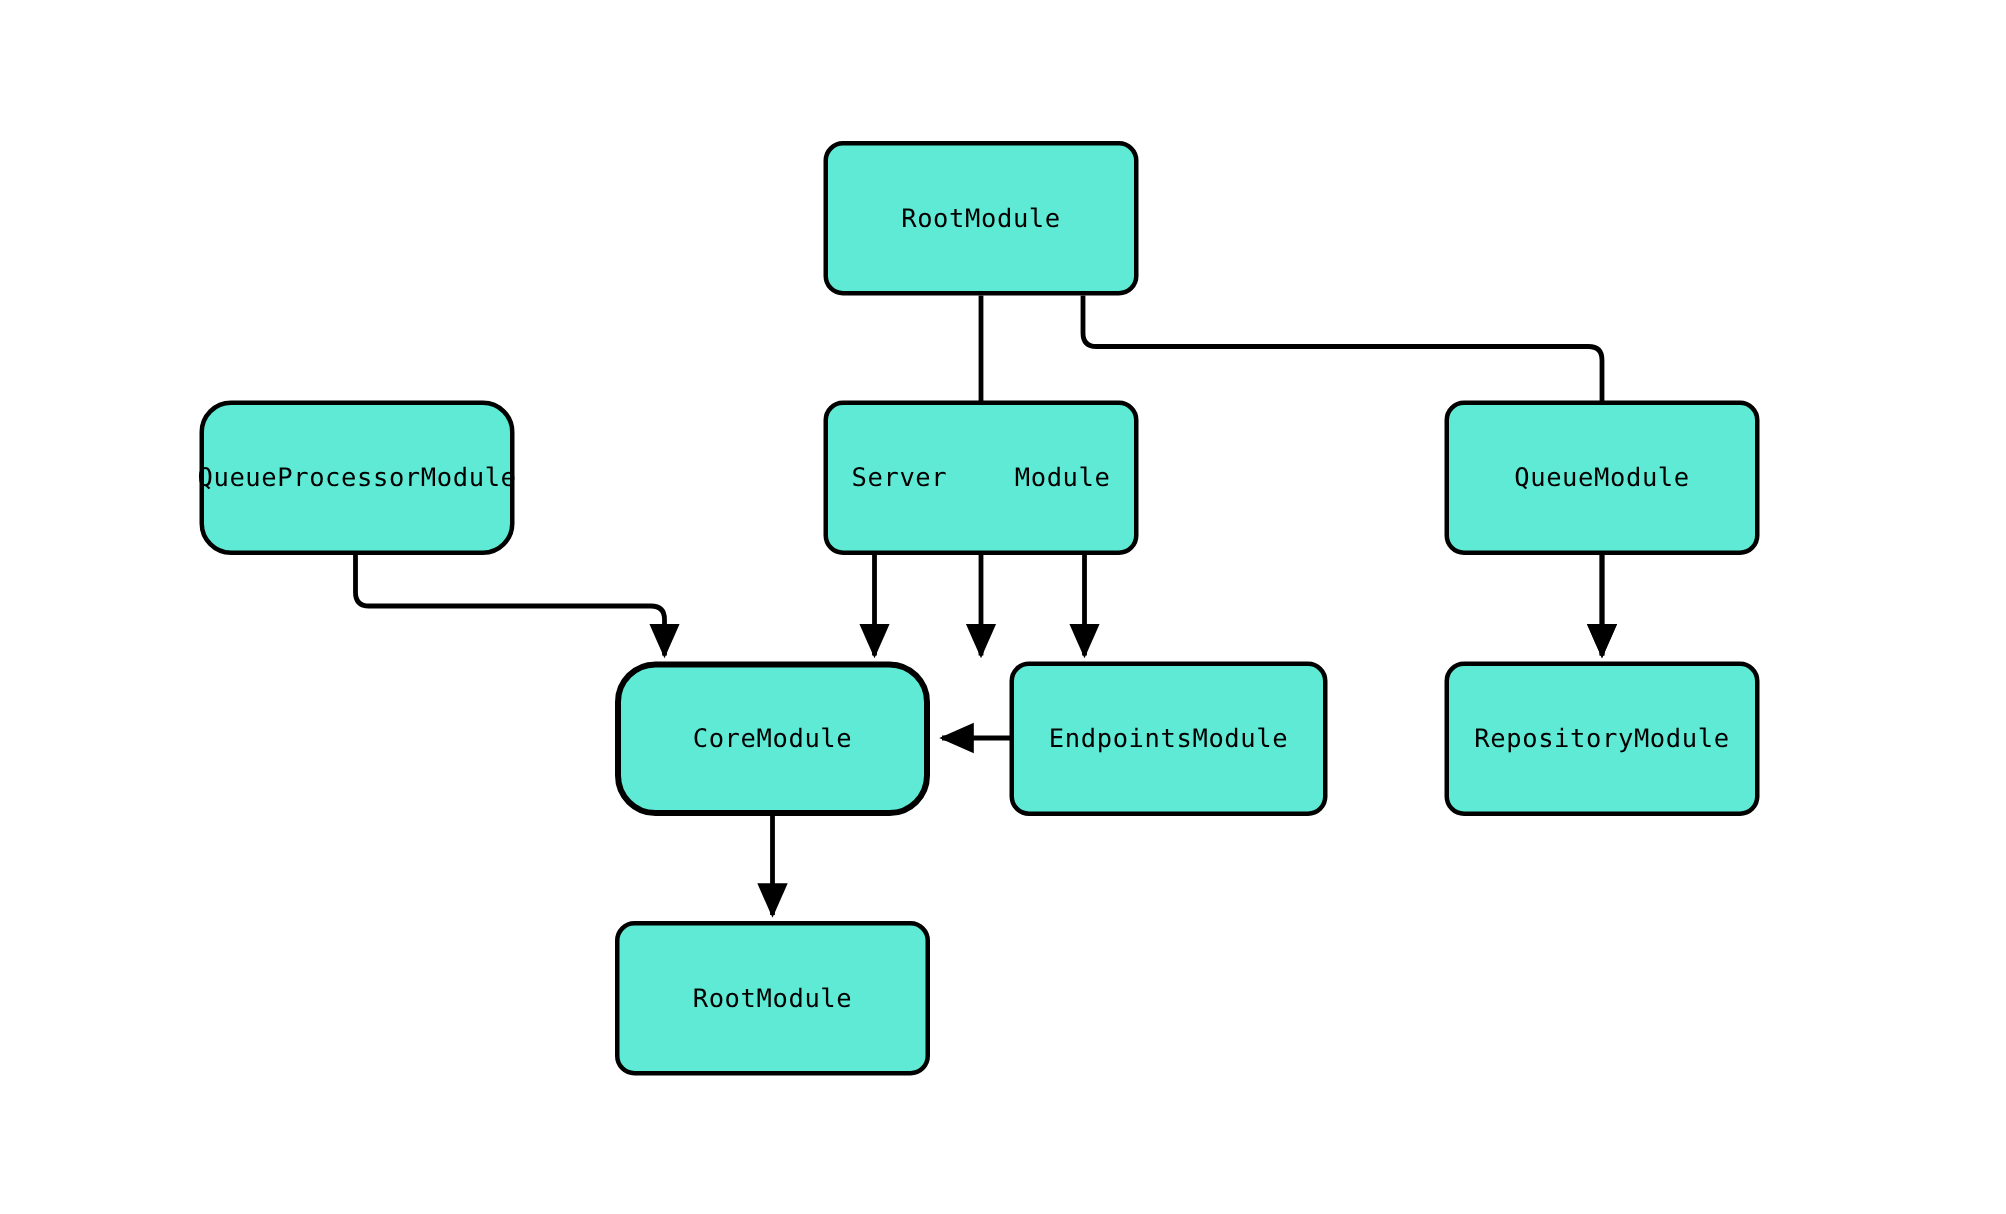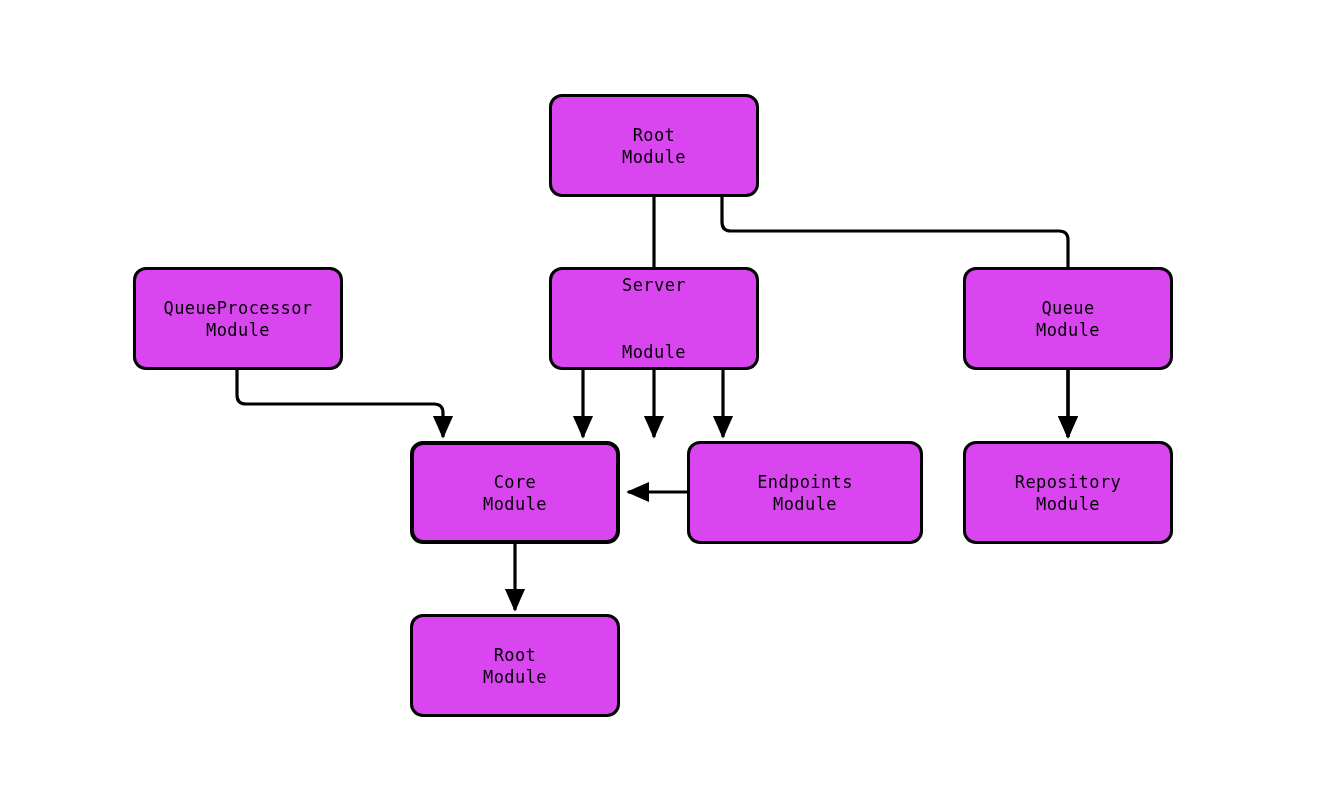--- a/index.html
+++ b/index.html
@@ -22,25 +22,25 @@
   #edge-layer {
     position: absolute;
     left: 0;
     top: 0;
     width: 1337px;
     height: 809px;
   }
   .node {
     position: absolute;
     box-sizing: border-box;
-    background: #d946ef;
+    background: #5eead4;
     border: 3px solid #000000;
     border-radius: 13px;
     display: flex;
-    flex-direction: column;
+    flex-direction: row;
     align-items: center;
     justify-content: center;
     z-index: 2;
   }
   .node.emphasis {
     border-width: 4px;
   }
   .node-line {
     font-family: "DejaVu Sans Mono", "Liberation Mono", monospace;
     font-size: 17px;
@@ -78,41 +78,41 @@
     <path d="M 1068 370 L 1068 437" fill="none" stroke="#000000" stroke-width="3.2" marker-end="url(#arrowhead)"></path>
 
     <path d="M 515 544 L 515 610" fill="none" stroke="#000000" stroke-width="3.2" marker-end="url(#arrowhead)"></path>
   </svg>
 
   <div class="node" style="left: 549px; top: 94px; width: 210px; height: 103px;">
     <span class="node-line">Root</span>
     <span class="node-line">Module</span>
   </div>
 
-  <div class="node" style="left: 133px; top: 267px; width: 210px; height: 103px;">
+  <div class="node" style="left: 133px; top: 267px; width: 210px; height: 103px; border-radius: 21px;">
     <span class="node-line">QueueProcessor</span>
     <span class="node-line">Module</span>
   </div>
 
   <div class="node" style="left: 549px; top: 267px; width: 210px; height: 103px; gap: 45px;">
     <span class="node-line">Server</span>
     <span class="node-line">Module</span>
   </div>
 
   <div class="node" style="left: 963px; top: 267px; width: 210px; height: 103px;">
     <span class="node-line">Queue</span>
     <span class="node-line">Module</span>
   </div>
 
-  <div class="node emphasis" style="left: 410px; top: 441px; width: 210px; height: 103px;">
+  <div class="node emphasis" style="left: 410px; top: 441px; width: 210px; height: 103px; border-radius: 27px;">
     <span class="node-line">Core</span>
     <span class="node-line">Module</span>
   </div>
 
-  <div class="node" style="left: 687px; top: 441px; width: 236px; height: 103px;">
+  <div class="node" style="left: 673px; top: 441px; width: 212px; height: 103px;">
     <span class="node-line">Endpoints</span>
     <span class="node-line">Module</span>
   </div>
 
   <div class="node" style="left: 963px; top: 441px; width: 210px; height: 103px;">
     <span class="node-line">Repository</span>
     <span class="node-line">Module</span>
   </div>
 
   <div class="node" style="left: 410px; top: 614px; width: 210px; height: 103px;">

